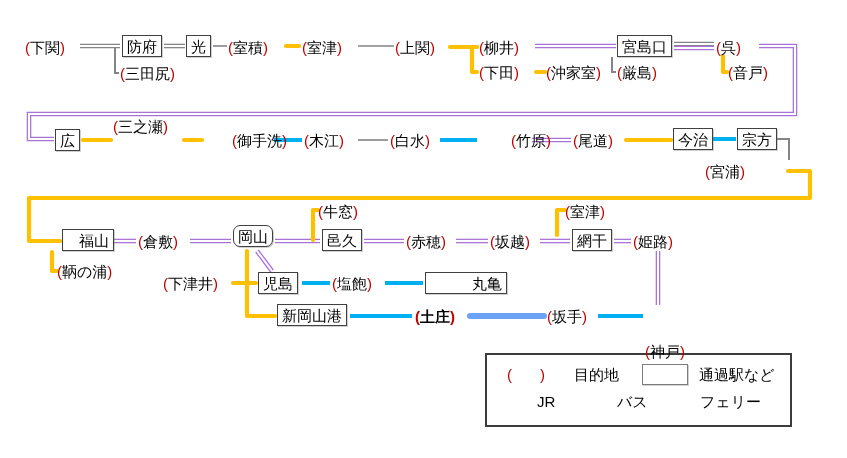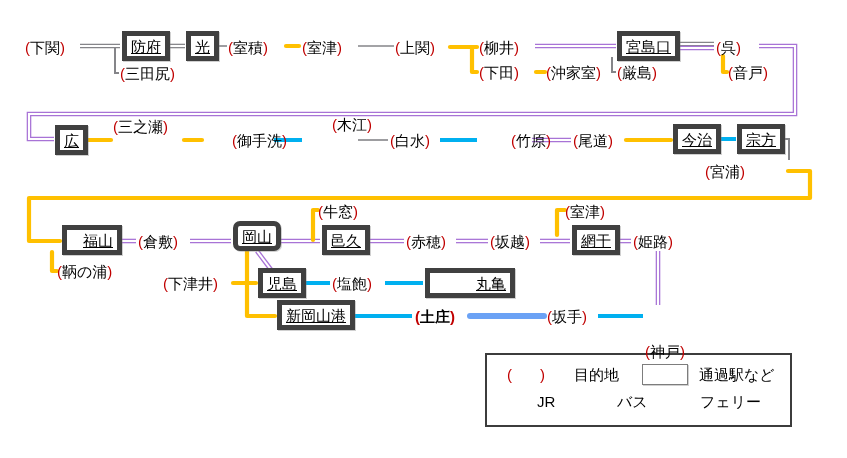--- a/index.html
+++ b/index.html
@@ -14,25 +14,24 @@
   .station{
     position:absolute;
     transform:translateY(-50%);
     white-space:nowrap;
     font-size:15px;
     line-height:1;
     color:#000;
     letter-spacing:0px;
   }
   .station.box{
-    border:5px solid #404040;
+    border:1px solid #404040;
     background:#ffffff;
     padding:3px 4px 2px 4px;
     box-shadow:1px 1px 0 rgba(120,120,120,0.35);
-    text-decoration:underline;
   }
   .station .paren{color:var(--paren-color,#c00000);}
   .legend{
     position:absolute;
     left:485px;top:353px;
     width:303px;height:70px;
     border:2px solid #3c3c3c;
     background:#ffffff;
   }
   .legend .litem{
@@ -144,21 +143,21 @@
     <div class="station dest" style="left: 479px; top: 47px;"><span class="paren">(</span><span>柳井</span><span class="paren">)</span></div>
     <div class="station dest" style="left: 479px; top: 72px;"><span class="paren">(</span><span>下田</span><span class="paren">)</span></div>
     <div class="station dest" style="left: 546px; top: 72px;"><span class="paren">(</span><span>沖家室</span><span class="paren">)</span></div>
     <div class="station box" style="left: 617px; top: 46px;">宮島口</div>
     <div class="station dest" style="left: 617px; top: 72px;"><span class="paren">(</span><span>厳島</span><span class="paren">)</span></div>
     <div class="station dest" style="left: 716px; top: 47px;"><span class="paren">(</span><span>呉</span><span class="paren">)</span></div>
     <div class="station dest" style="left: 728px; top: 72px;"><span class="paren">(</span><span>音戸</span><span class="paren">)</span></div>
     <div class="station box" style="left: 55px; top: 140px;">広</div>
     <div class="station dest" style="left: 113px; top: 126px;"><span class="paren">(</span><span>三之瀬</span><span class="paren">)</span></div>
     <div class="station dest" style="left: 204px; top: 140px; margin-left: 28px;"><span class="paren">(</span><span>御手洗</span><span class="paren">)</span></div>
-    <div class="station dest" style="left: 304px; top: 124px; margin-left: 28px;"><span class="paren">(</span><span>木江</span><span class="paren">)</span></div>
+    <div class="station dest" style="left: 304px; top: 140px;"><span class="paren">(</span><span>木江</span><span class="paren">)</span></div>
     <div class="station dest" style="left: 390px; top: 140px;"><span class="paren">(</span><span>白水</span><span class="paren">)</span></div>
     <div class="station dest" style="left: 479px; top: 140px; margin-left: 32px;"><span class="paren">(</span><span>竹原</span><span class="paren">)</span></div>
     <div class="station dest" style="left: 573px; top: 140px;"><span class="paren">(</span><span>尾道</span><span class="paren">)</span></div>
     <div class="station box" style="left: 673px; top: 139px;">今治</div>
     <div class="station box" style="left: 737px; top: 139px;">宗方</div>
     <div class="station dest" style="left: 705px; top: 171px;"><span class="paren">(</span><span>宮浦</span><span class="paren">)</span></div>
     <div class="station box" style="left: 62px; top: 240px; padding-left: 16px;">福山</div>
     <div class="station dest" style="left: 57px; top: 271px;"><span class="paren">(</span><span>鞆の浦</span><span class="paren">)</span></div>
     <div class="station dest" style="left: 138px; top: 241px;"><span class="paren">(</span><span>倉敷</span><span class="paren">)</span></div>
     <div class="station box" style="left: 233px; top: 236px; border-radius: 7px;">岡山</div>

